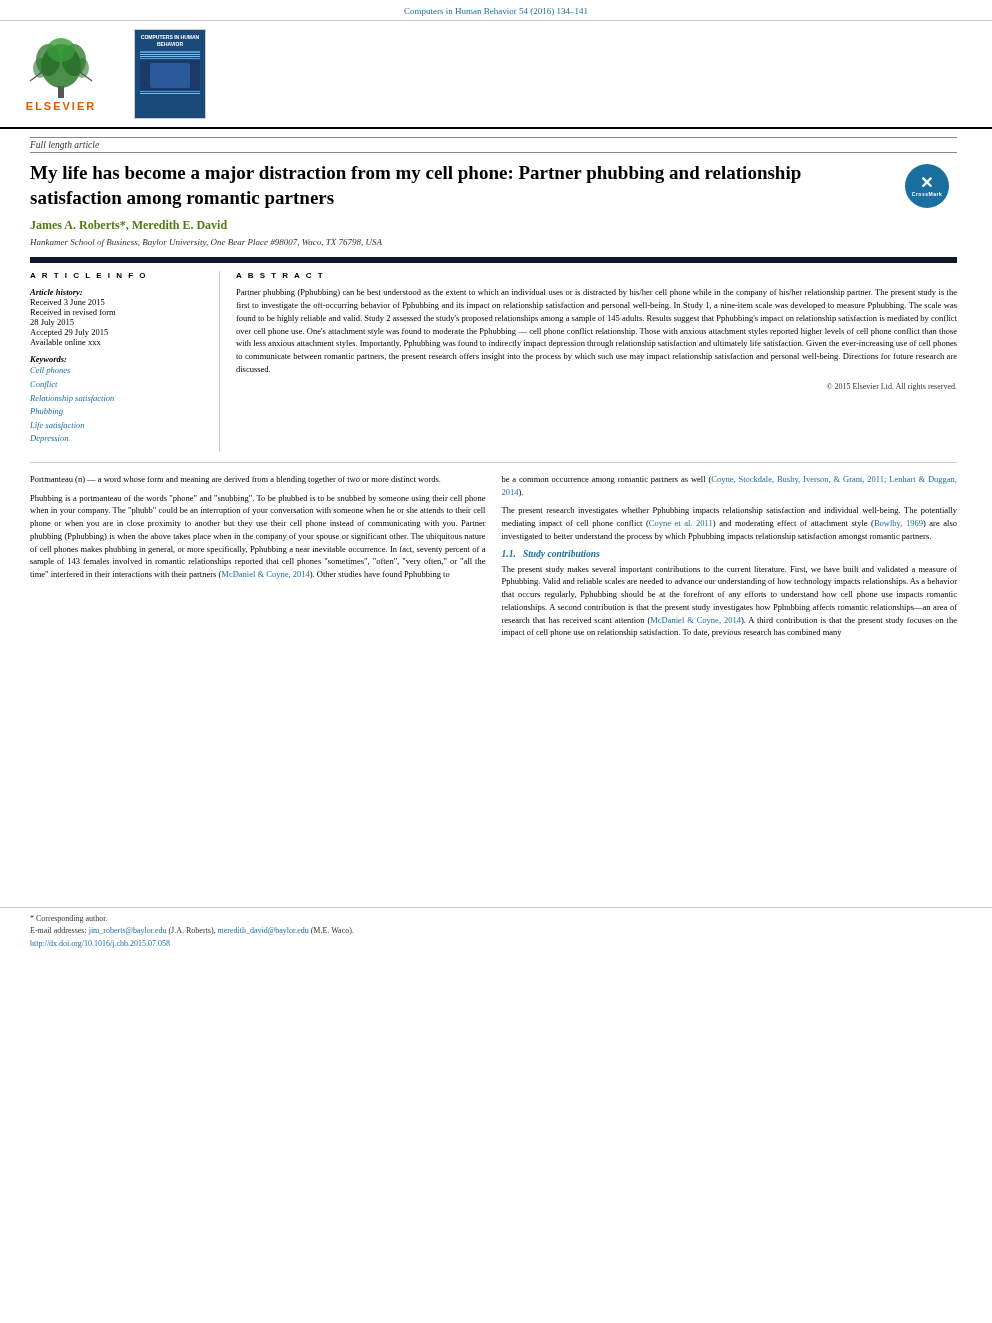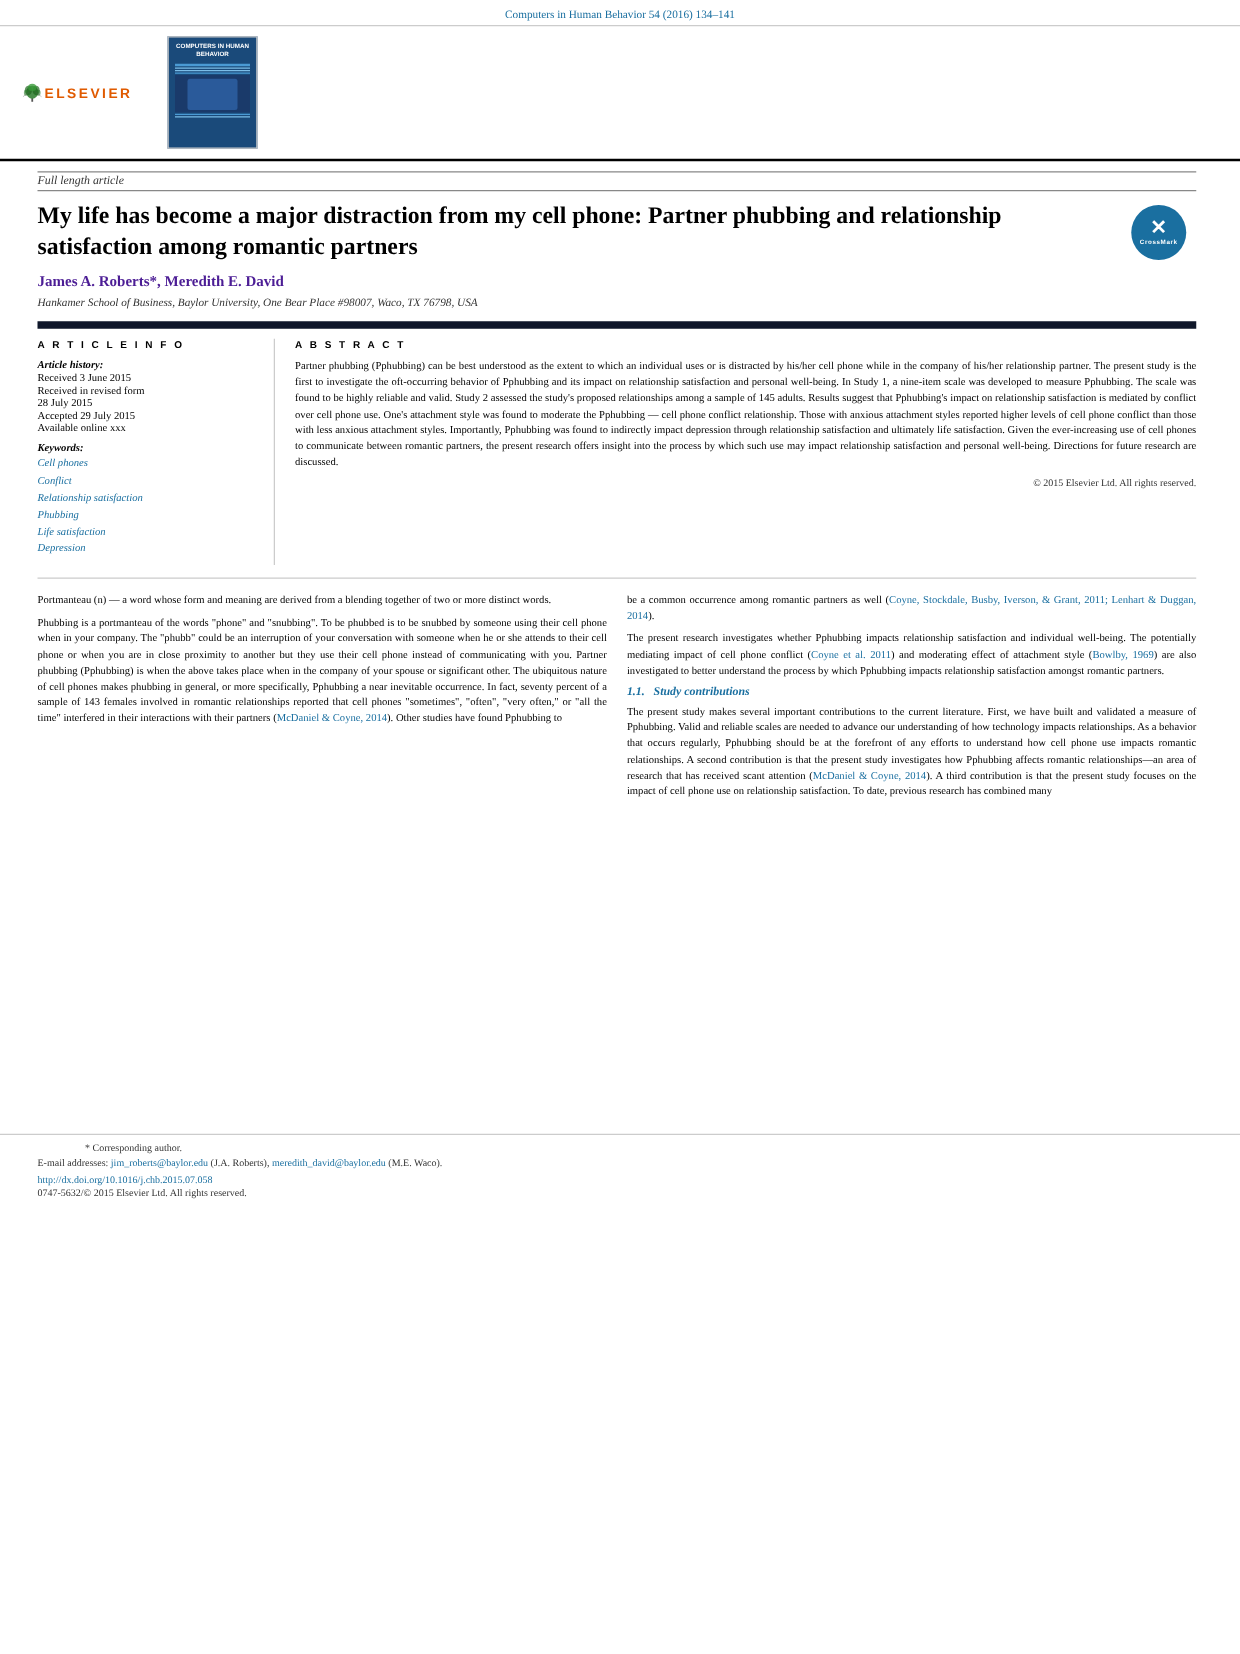--- a/index.html
+++ b/index.html
@@ -26,20 +26,21 @@
       display: flex;
       align-items: center;
       padding: 8px 16px;
       border-bottom: 2px solid #000;
       gap: 10px;
     }
     .journal-logo-left {
       width: 90px;
       min-width: 90px;
       display: flex;
+      flex-direction: column;
       align-items: center;
     }
     .elsevier-wordmark {
       font-size: 11px;
       font-weight: bold;
       color: #e05a00;
       letter-spacing: 2px;
       margin-top: 2px;
       font-family: Arial, sans-serif;
     }
@@ -153,21 +154,21 @@
       font-size: 5px;
       font-family: Arial;
       letter-spacing: 0.5px;
     }
 
     
     .authors {
       font-size: 12px;
       font-weight: bold;
       margin-bottom: 4px;
-      color: #4c1d95;
+      color: #4d7c0f;
     }
     .affiliation {
       font-size: 9px;
       font-style: italic;
       color: #333;
       margin-bottom: 10px;
     }
 
     
     .two-col {
@@ -290,21 +291,20 @@
     .article-footer {
       border-top: 1px solid #ccc;
       margin-top: 10px;
       padding-top: 6px;
       font-size: 8px;
       color: #333;
       padding: 6px 30px 6px 30px;
     }
     .footer-note {
       margin-bottom: 3px;
-      margin-left: 38px;
     }
     .footer-email {
       font-size: 8px;
     }
     .footer-email .email-link {
       color: #1a6fa0;
     }
     .footer-doi {
       color: #1a6fa0;
       font-size: 8px;
@@ -465,14 +465,13 @@
     <span>* Corresponding author.</span>
   </div>
   <div class="footer-email">
     <span>E-mail addresses:</span>
     <span class="email-link" style="cursor:pointer;">jim_roberts@baylor.edu</span>
     <span>(J.A. Roberts),</span>
     <span class="email-link" style="cursor:pointer;">meredith_david@baylor.edu</span>
     <span>(M.E. Waco).</span>
   </div>
   <span class="footer-doi" style="cursor:pointer;">http://dx.doi.org/10.1016/j.chb.2015.07.058</span>
-  <div class="footer-issn">0747-5632/© 2015 Elsevier Ltd. All rights reserved.</div>
 </div>
 
 </body></html>

